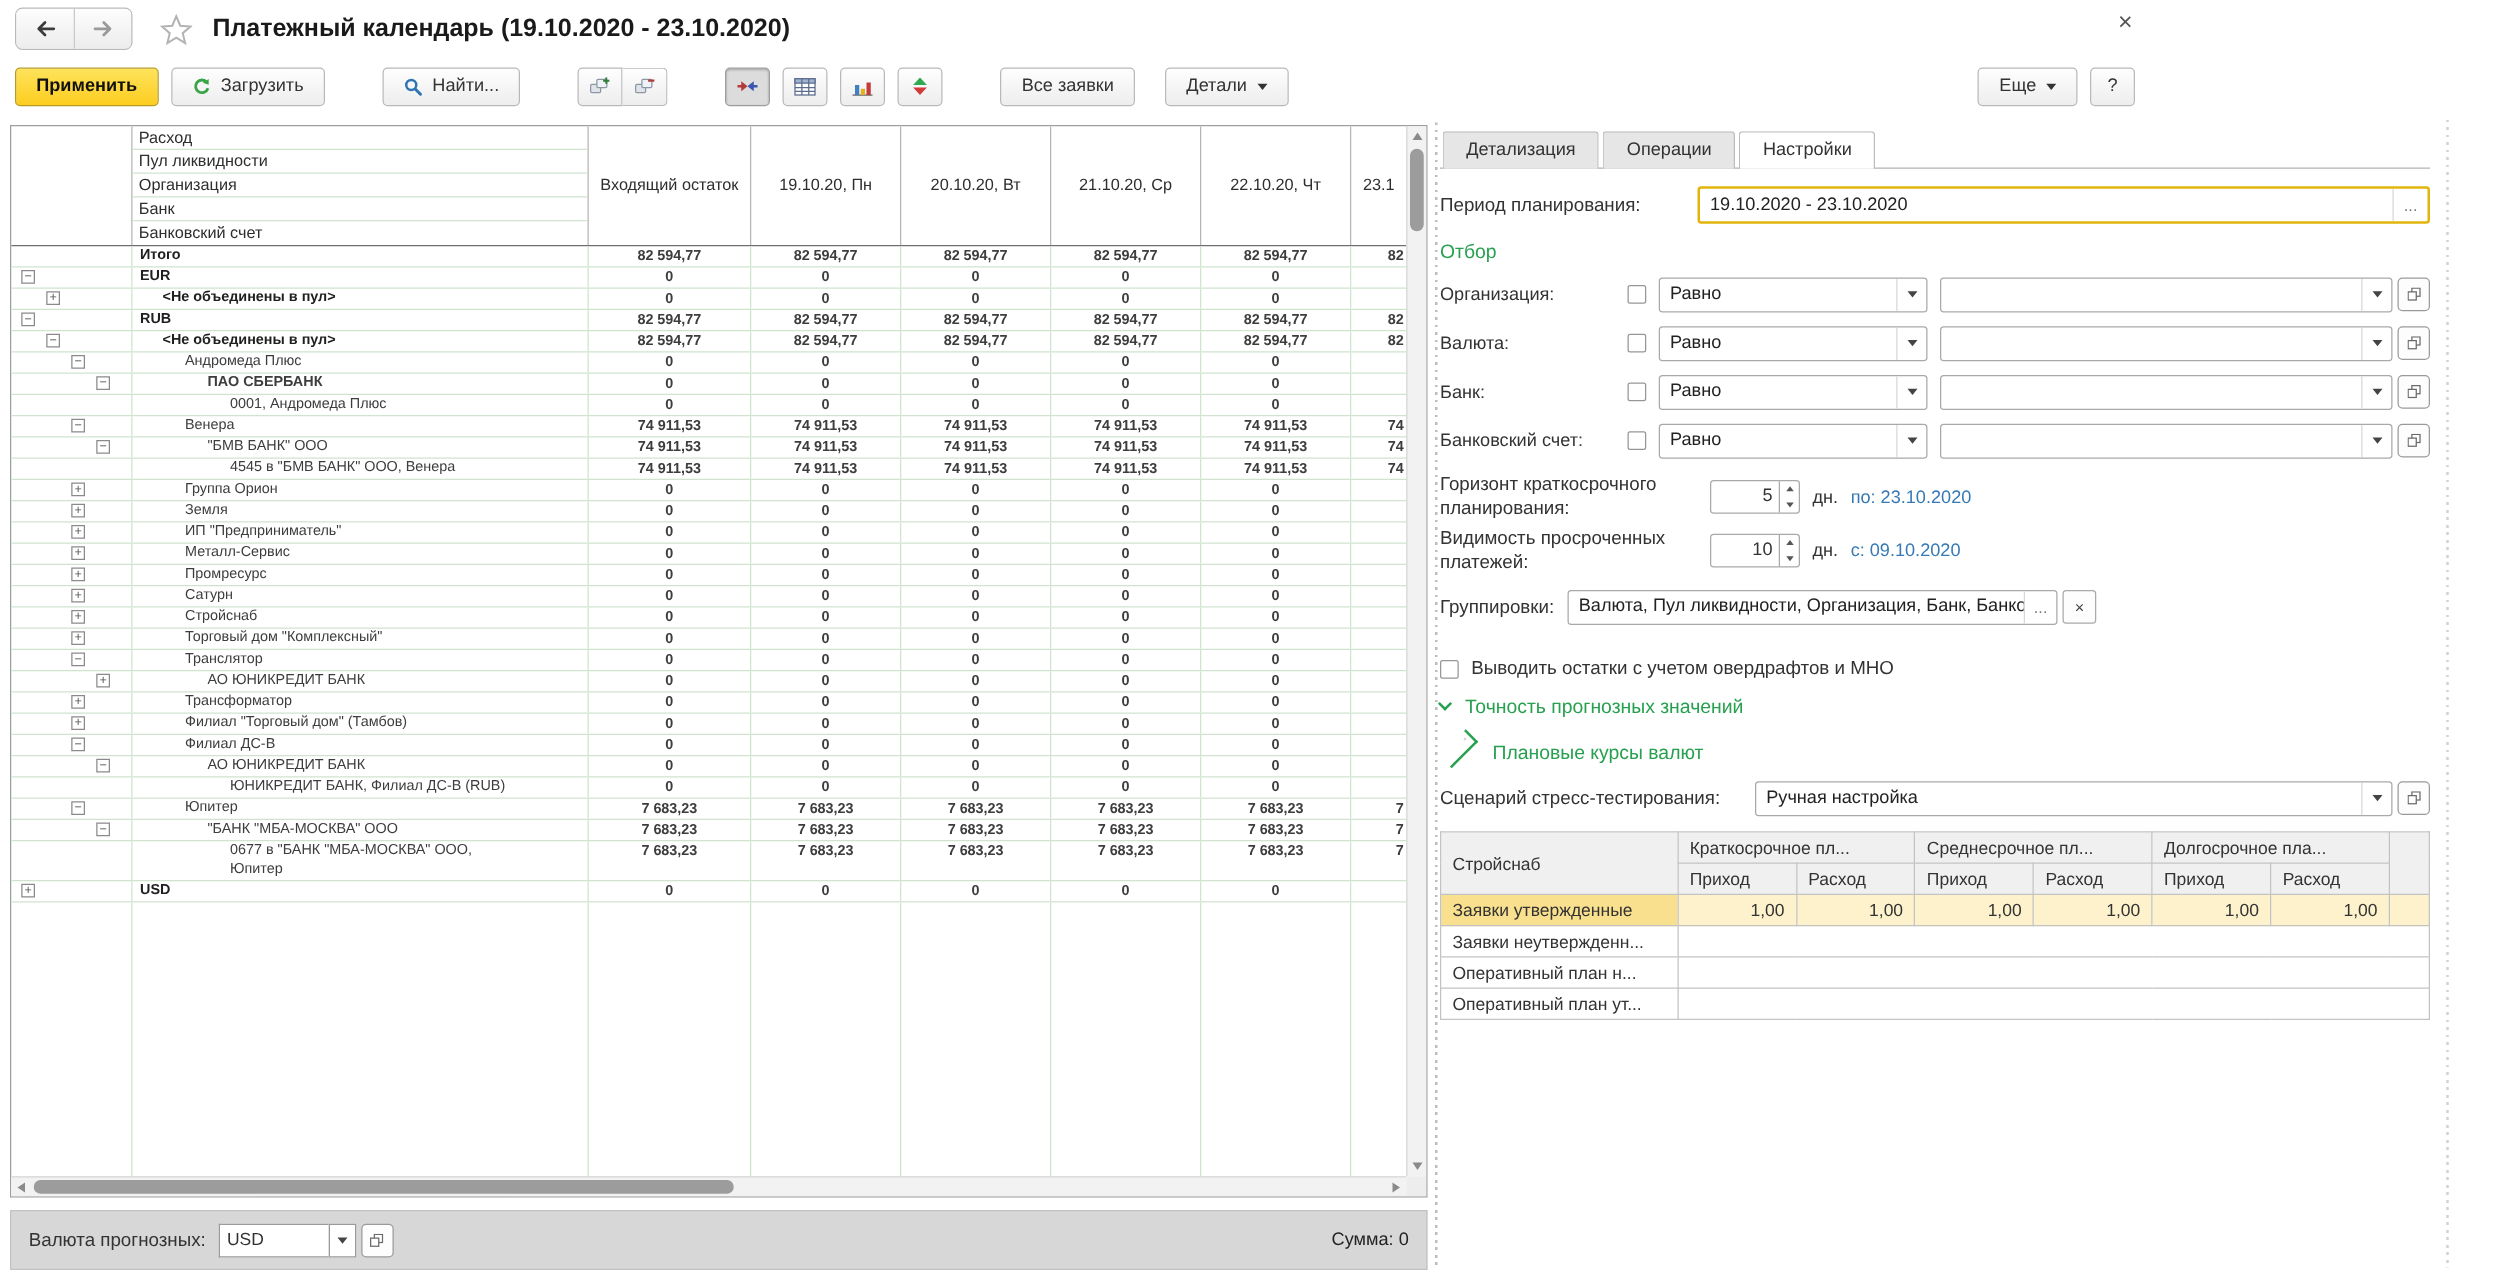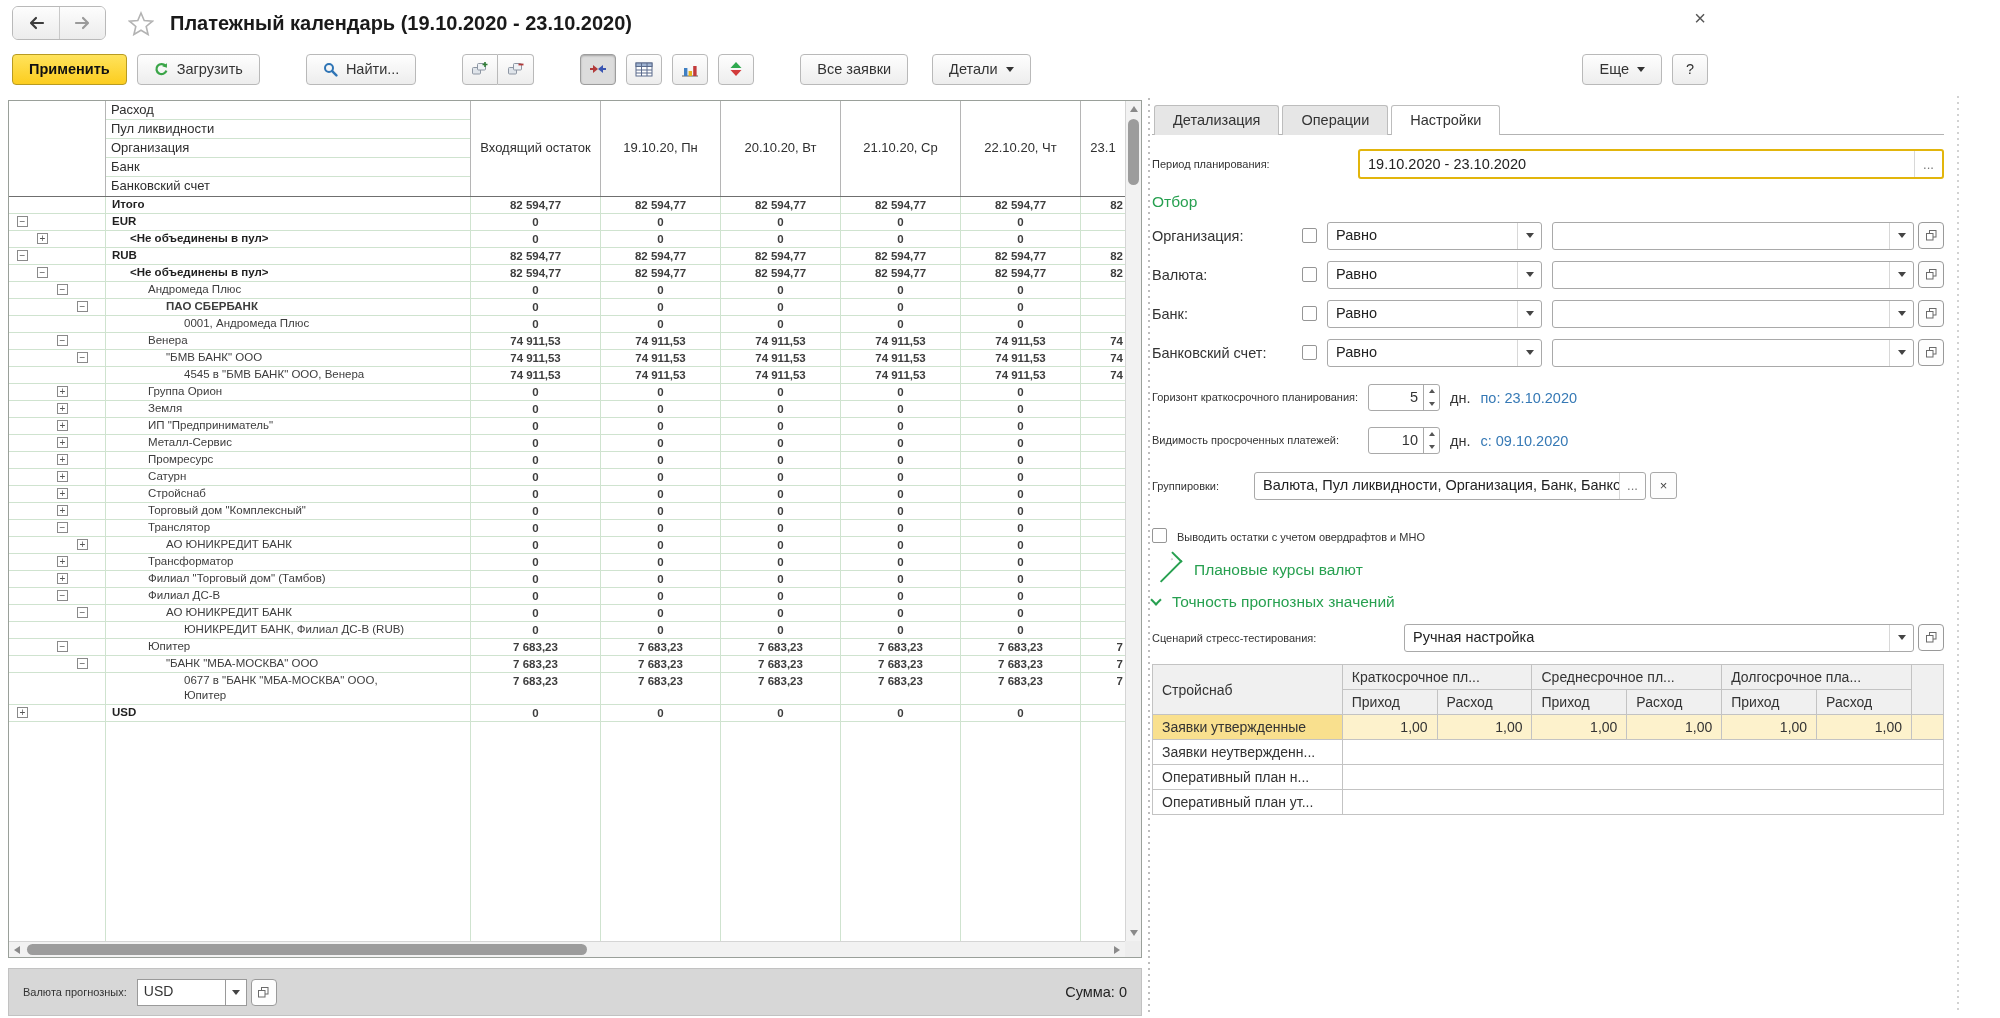--- a/index.html
+++ b/index.html
@@ -85,21 +85,21 @@
   .combo-arrow i { width:0; height:0; border-left:4px solid transparent; border-right:4px solid transparent; border-top:5px solid #444; }
   .sqbtn { width:26px; height:27px; margin-left:4px; border:1px solid #9a9a9a; border-radius:4px; background:#fdfdfd; display:flex; align-items:center; justify-content:center; cursor:pointer; }
   .sum { margin-left:auto; font-size:14.5px; color:#222; }
 
   
   .tabs { display:flex; gap:3px; border-bottom:1px solid #b3b3b3; padding-left:2px; }
   .tab { padding:6px 18px 5px; font-size:14.5px; color:#333; background:#e6e6e6; border:1px solid #bdbdbd; border-bottom:none; border-radius:3px 3px 0 0; margin-bottom:0; cursor:pointer; position:relative; top:1px; }
   .tab.active { background:#fff; font-weight:normal; padding-bottom:7px; top:1px; }
 
   .prow { display:flex; align-items:center; margin-top:14px; }
-  .plabel { font-size:11px; color:#333; flex:none; }
+  .plabel { font-size:15px; color:#333; flex:none; }
   .period-label { width:206px; }
   .period-field { flex:1; display:flex; border:2px solid #e2b50c; border-radius:3px; height:30px; background:#fff; align-items:stretch; }
   .period-val { flex:1; padding:5px 8px; font-size:14.5px; color:#222; }
   .dots-seg { width:28px; border-left:1px solid #d8d8d8; display:flex; align-items:center; justify-content:center; color:#777; font-size:13px; cursor:pointer; }
 
   .green-h { color:#27a050; font-size:15.5px; margin-top:14px; }
   .f-row { display:flex; align-items:center; margin-top:10px; height:29px; }
   .f-label { width:150px; font-size:14.5px; color:#333; flex:none; }
   .checkbox { width:15px; height:15px; border:1px solid #969696; border-radius:2px; background:#fff; flex:none; margin-right:10px; cursor:pointer; }
   .combo { display:flex; border:1px solid #a9a9a9; border-radius:3px; background:#fff; height:28px; align-items:stretch; overflow:hidden; }
@@ -819,25 +819,25 @@
           <span class="carr" style="border-left:1px solid #d8d8d8; width:26px; font-size:13px; color:#777; align-items:center; justify-content:center; display:flex;">...</span>
         </span>
         <span class="xbtn">×</span>
       </div>
 
       <div class="f-row" style="margin-top:14px;align-items:flex-end;">
         <span class="checkbox"></span>
         <span class="plabel">Выводить остатки с учетом овердрафтов и МНО</span>
       </div>
 
+      <div class="green-h" style="margin-top:14px;">
+        <span class="chev down"></span><span>Точность прогнозных значений</span>
+      </div>
       <div class="green-h" style="margin-top:18px;">
         <span class="chev right"></span><span>Плановые курсы валют</span>
-      </div>
-      <div class="green-h" style="margin-top:14px;">
-        <span class="chev down"></span><span>Точность прогнозных значений</span>
       </div>
 
       <div class="f-row" style="margin-top:12px;">
         <span class="plabel" style="width:252px;">Сценарий стресс-тестирования:</span>
         <span class="combo val-combo">
           <span class="cval">Ручная настройка</span>
           <span class="carr">
               <i></i>
             </span>
         </span>

